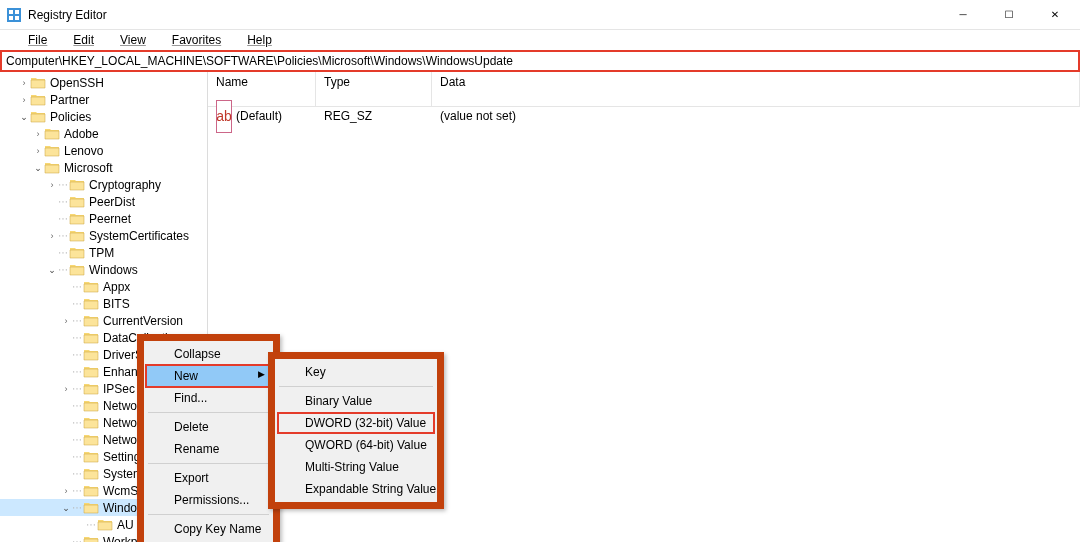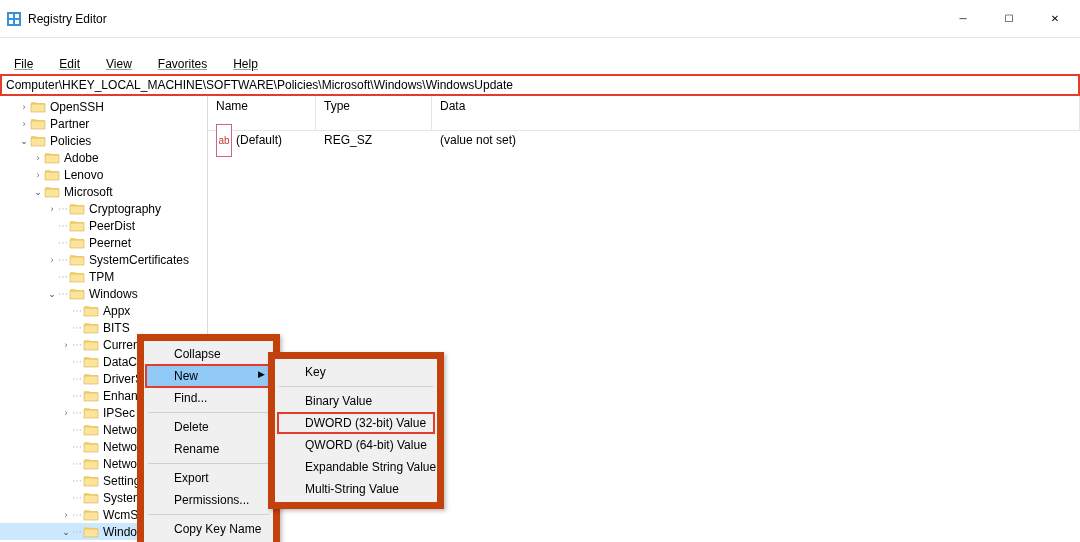--- a/index.html
+++ b/index.html
@@ -1,23 +1,23 @@
 <!DOCTYPE html>
 <html><head>
 <meta charset="utf-8">
 <style>
 * { margin: 0; padding: 0; box-sizing: border-box; font-family: "Segoe UI", Tahoma, sans-serif; font-size: 12px; }
 body { background: #fff; width: 1080px; height: 542px; overflow: hidden; }
 
-.titlebar { height: 38px; display: flex; align-items: center; padding: 0 2px; border-bottom: 1px solid #e5e5e5; }
+.titlebar { height: 30px; display: flex; align-items: center; padding: 0 2px; border-bottom: 1px solid #e5e5e5; }
 .titlebar .app-icon { width: 16px; height: 16px; margin: 0 6px 0 4px; }
 .titlebar .title { flex: 1; font-size: 12px; }
 .titlebar .win-btn { width: 46px; height: 30px; display: flex; align-items: center; justify-content: center; font-family: "Segoe UI Symbol", sans-serif; font-size: 10px; }
 
-.menubar { height: 20px; display: flex; align-items: center; padding: 0 2px; gap: 2px; margin-top: 16px; }
+.menubar { height: 20px; display: flex; align-items: center; padding: 0 16px; gap: 2px; }
 .menubar span { padding: 2px 6px; }
 .menubar .ul { text-decoration: underline; text-decoration-color: #999; }
 
 .addressbar-row { height: 22px; border-top: 1px solid #dcdcdc; border-bottom: 1px solid #dcdcdc; display: flex; align-items: center; }
 .addressbar { flex: 1; padding: 2px 4px; font-size: 12px; }
 .red-box-address { border: 2px solid #e43b2a; }
 
 .main { display: flex; height: calc(542px - 30px - 20px - 22px); }
 
 .tree { width: 208px; border-right: 1px solid #dcdcdc; overflow: hidden; padding-top: 2px; }
@@ -36,21 +36,21 @@
 .indent-5 { padding-left: 74px; }
 
 .values { flex: 1; position: relative; }
 .values-header { display: flex; height: 35px; border-bottom: 1px solid #e5e5e5; }
 .values-header .col { padding: 3px 8px; border-right: 1px solid #e5e5e5; font-size: 12px; }
 .col-name { width: 108px; }
 .col-type { width: 116px; }
 .col-data { flex: 1; }
 .value-row { display: flex; height: 18px; align-items: center; }
 .value-row .col { padding: 0 8px; }
-.value-icon { width: 16px; height: 33px; margin-right: 4px; display: inline-flex; align-items: center; justify-content: center; font-size: 10px; color: #c0392b; border: 1px solid #c68; background: #fff; }
+.value-icon { width: 16px; height: 33px; margin-right: 4px; display: inline-flex; align-items: center; justify-content: center; font-size: 14px; color: #c0392b; border: 1px solid #c68; background: #fff; }
 
 .ctx-menu { position: absolute; background: #f0f0f0; border: 7px solid #c2410c; box-shadow: 2px 2px 4px rgba(0,0,0,.25); padding: 2px; }
 .ctx-item { padding: 4px 40px 4px 28px; white-space: nowrap; position: relative; }
 .ctx-item:hover, .ctx-item.hover { background: #91c9f7; }
 .ctx-sep { height: 1px; background: #d0d0d0; margin: 3px 2px; }
 .sub-arrow { position: absolute; right: 6px; top: 4px; font-size: 9px; }
 
 .red-box-new { outline: 2px solid #e43b2a; outline-offset: -1px; }
 .red-box-dword { outline: 2px solid #e43b2a; outline-offset: -2px; }
 
@@ -370,15 +370,15 @@
     <div class="ctx-sep"></div>
     <div class="ctx-item">Copy Key Name</div>
   </div>
 
 <div class="ctx-menu" id="ctx2" style="left:268px; top:352px; width:176px;">
     <div class="ctx-item">Key</div>
     <div class="ctx-sep"></div>
     <div class="ctx-item">Binary Value</div>
     <div class="ctx-item red-box-dword">DWORD (32-bit) Value</div>
     <div class="ctx-item">QWORD (64-bit) Value</div>
+    <div class="ctx-item">Multi-String Value</div>
     <div class="ctx-item">Expandable String Value</div>
-    <div class="ctx-item">Multi-String Value</div>
   </div>
 
 </body></html>

